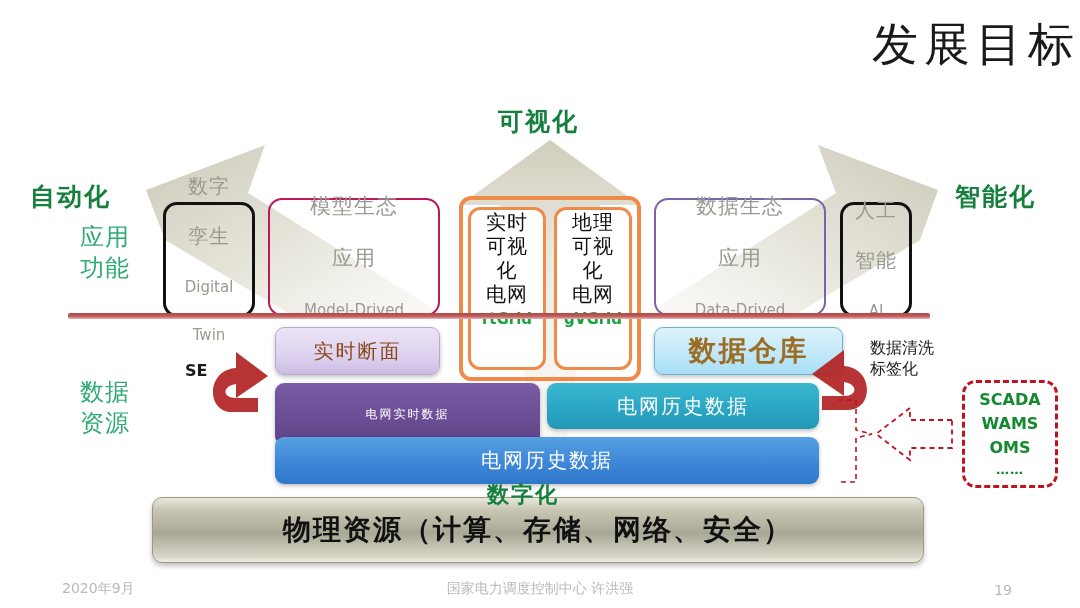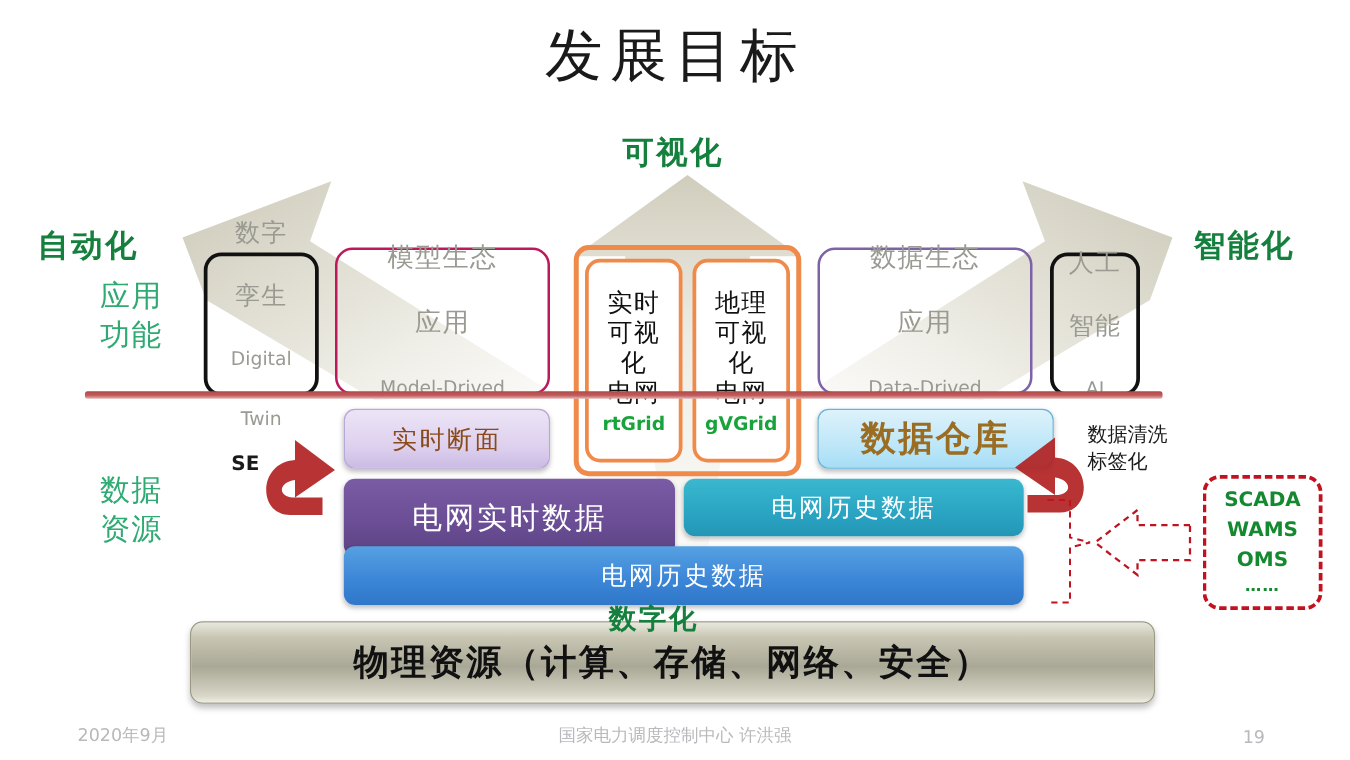--- a/index.html
+++ b/index.html
@@ -8,21 +8,21 @@
     background:#ffffff;
     font-family:"Liberation Sans","DejaVu Sans",sans-serif;
     overflow:hidden;
     position:relative;
   }
   .slide{position:absolute;inset:0;}
 
   
   .title{
     position:absolute;left:0;top:14px;width:1080px;
-    text-align:center;
+    text-align:right;
     font-family:"DejaVu Serif","Liberation Serif",serif;
     font-size:46px;letter-spacing:6px;color:#1a1a1a;
     white-space:nowrap;
   }
 
   
   .redcap{
     position:absolute;color:#15803d;font-weight:bold;
     font-family:"DejaVu Sans","Liberation Sans",sans-serif;
     font-size:25px;letter-spacing:2px;white-space:nowrap;
@@ -73,21 +73,21 @@
   
   #vis-wrap{
     position:absolute;left:459px;top:196px;width:182px;height:185px;
     border:4px solid #f08a4b;border-radius:12px;box-sizing:border-box;
     background:rgba(255,255,255,0.0);
   }
   .visbox{
     position:absolute;width:78px;height:163px;top:207px;
     border:3px solid #f08a4b;border-radius:12px;box-sizing:border-box;
     background:#fff;
-    display:flex;flex-direction:column;align-items:center;justify-content:center;
+    display:flex;flex-direction:column;align-items:center;justify-content:flex-start;
     text-align:center;
   }
   #vis-rt{left:468px;}
   #vis-gv{left:554px;}
   .visbox .cn{
     font-family:"DejaVu Serif","Liberation Serif",serif;
     font-size:20px;line-height:24px;color:#111;letter-spacing:1px;
   }
   .visbox .en{
     font-family:"DejaVu Sans","Liberation Sans",sans-serif;
@@ -115,21 +115,21 @@
     border:1px solid #b9a7d6;color:#8a4a1c;font-size:20px;
   }
   #bar-warehouse{
     left:654px;top:327px;width:189px;height:48px;
     background:linear-gradient(180deg,#ddf2fb 0%,#bfe7f8 60%,#a6def6 100%);
     border:1px solid #6ab4d8;color:#9a6d23;font-size:28px;font-weight:bold;
   }
   #bar-rtdata{
     left:275px;top:383px;width:265px;height:62px;
     background:linear-gradient(180deg,#7a5ba5 0%,#6b4e95 55%,#5d4283 100%);
-    color:#fff;font-size:24px;
+    color:#fff;font-size:12px;
   }
   #bar-histdata{
     left:547px;top:383px;width:272px;height:46px;
     background:linear-gradient(180deg,#3bb8cf 0%,#2aa6c4 55%,#2496b5 100%);
     color:#fff;font-size:20px;
   }
   #bar-modeldata{
     left:275px;top:437px;width:544px;height:47px;
     background:linear-gradient(180deg,#56a0e2 0%,#3d87d8 55%,#2f77c8 100%);
     color:#fff;font-size:20px;

